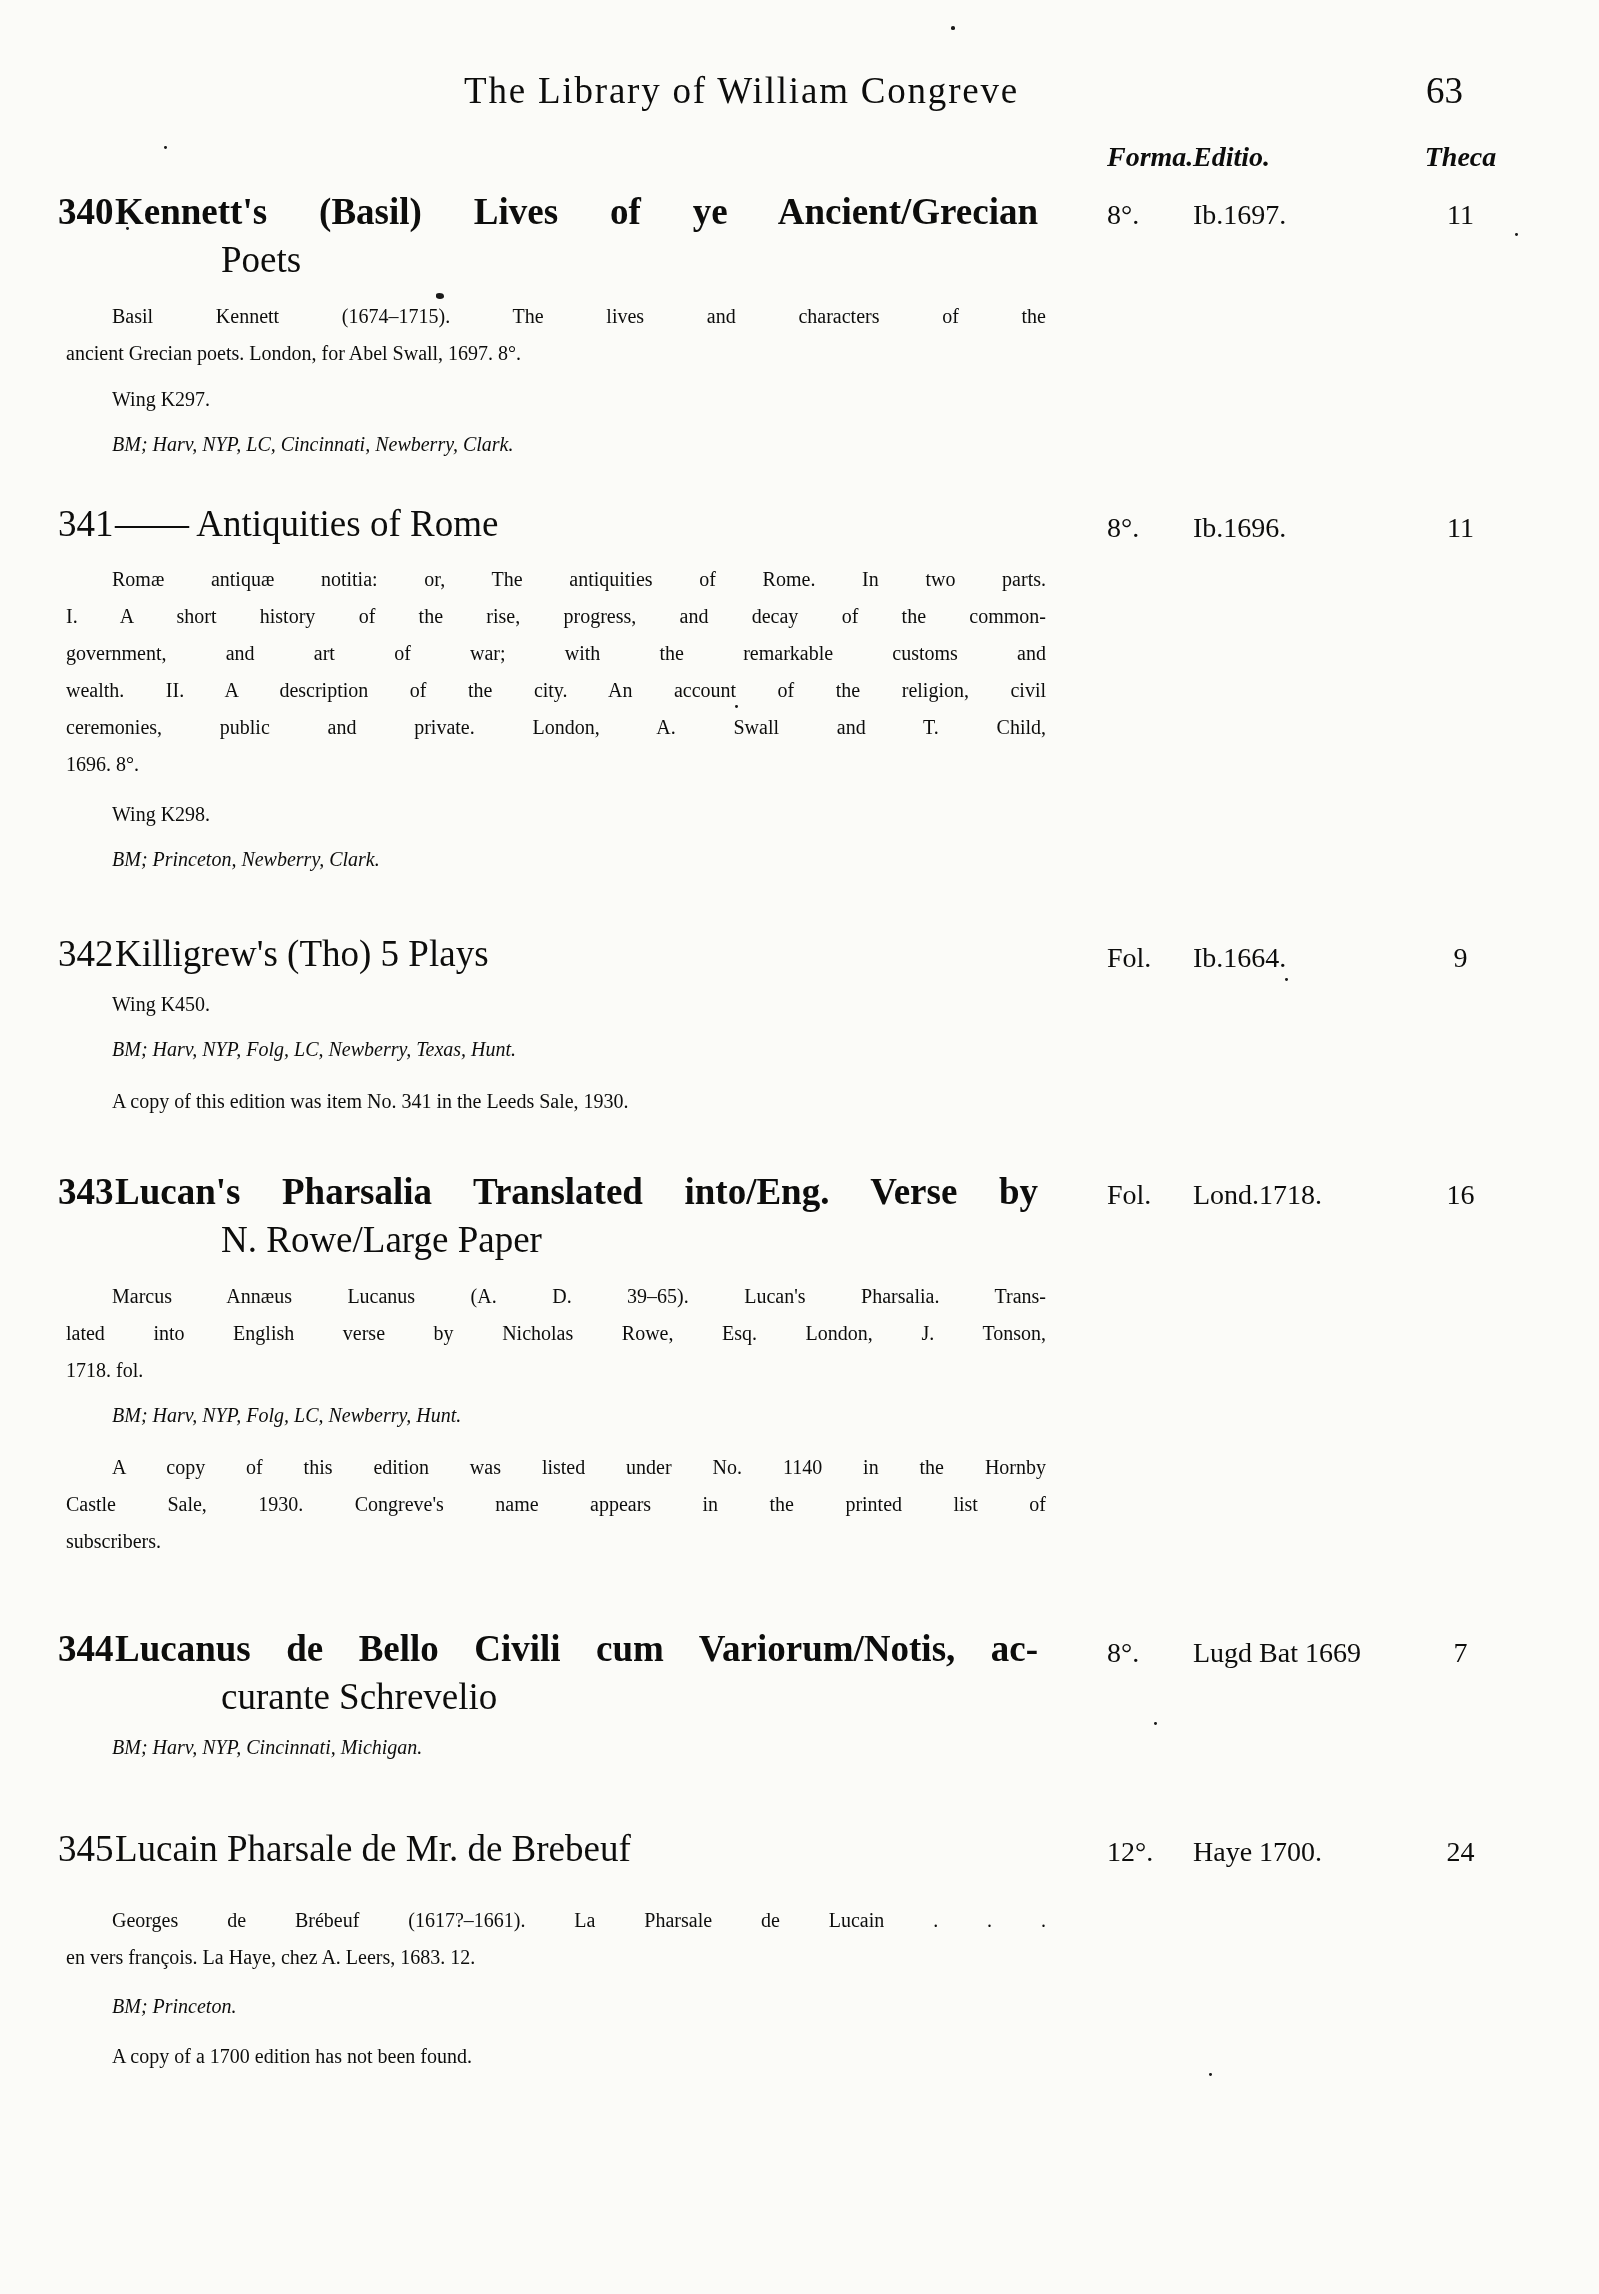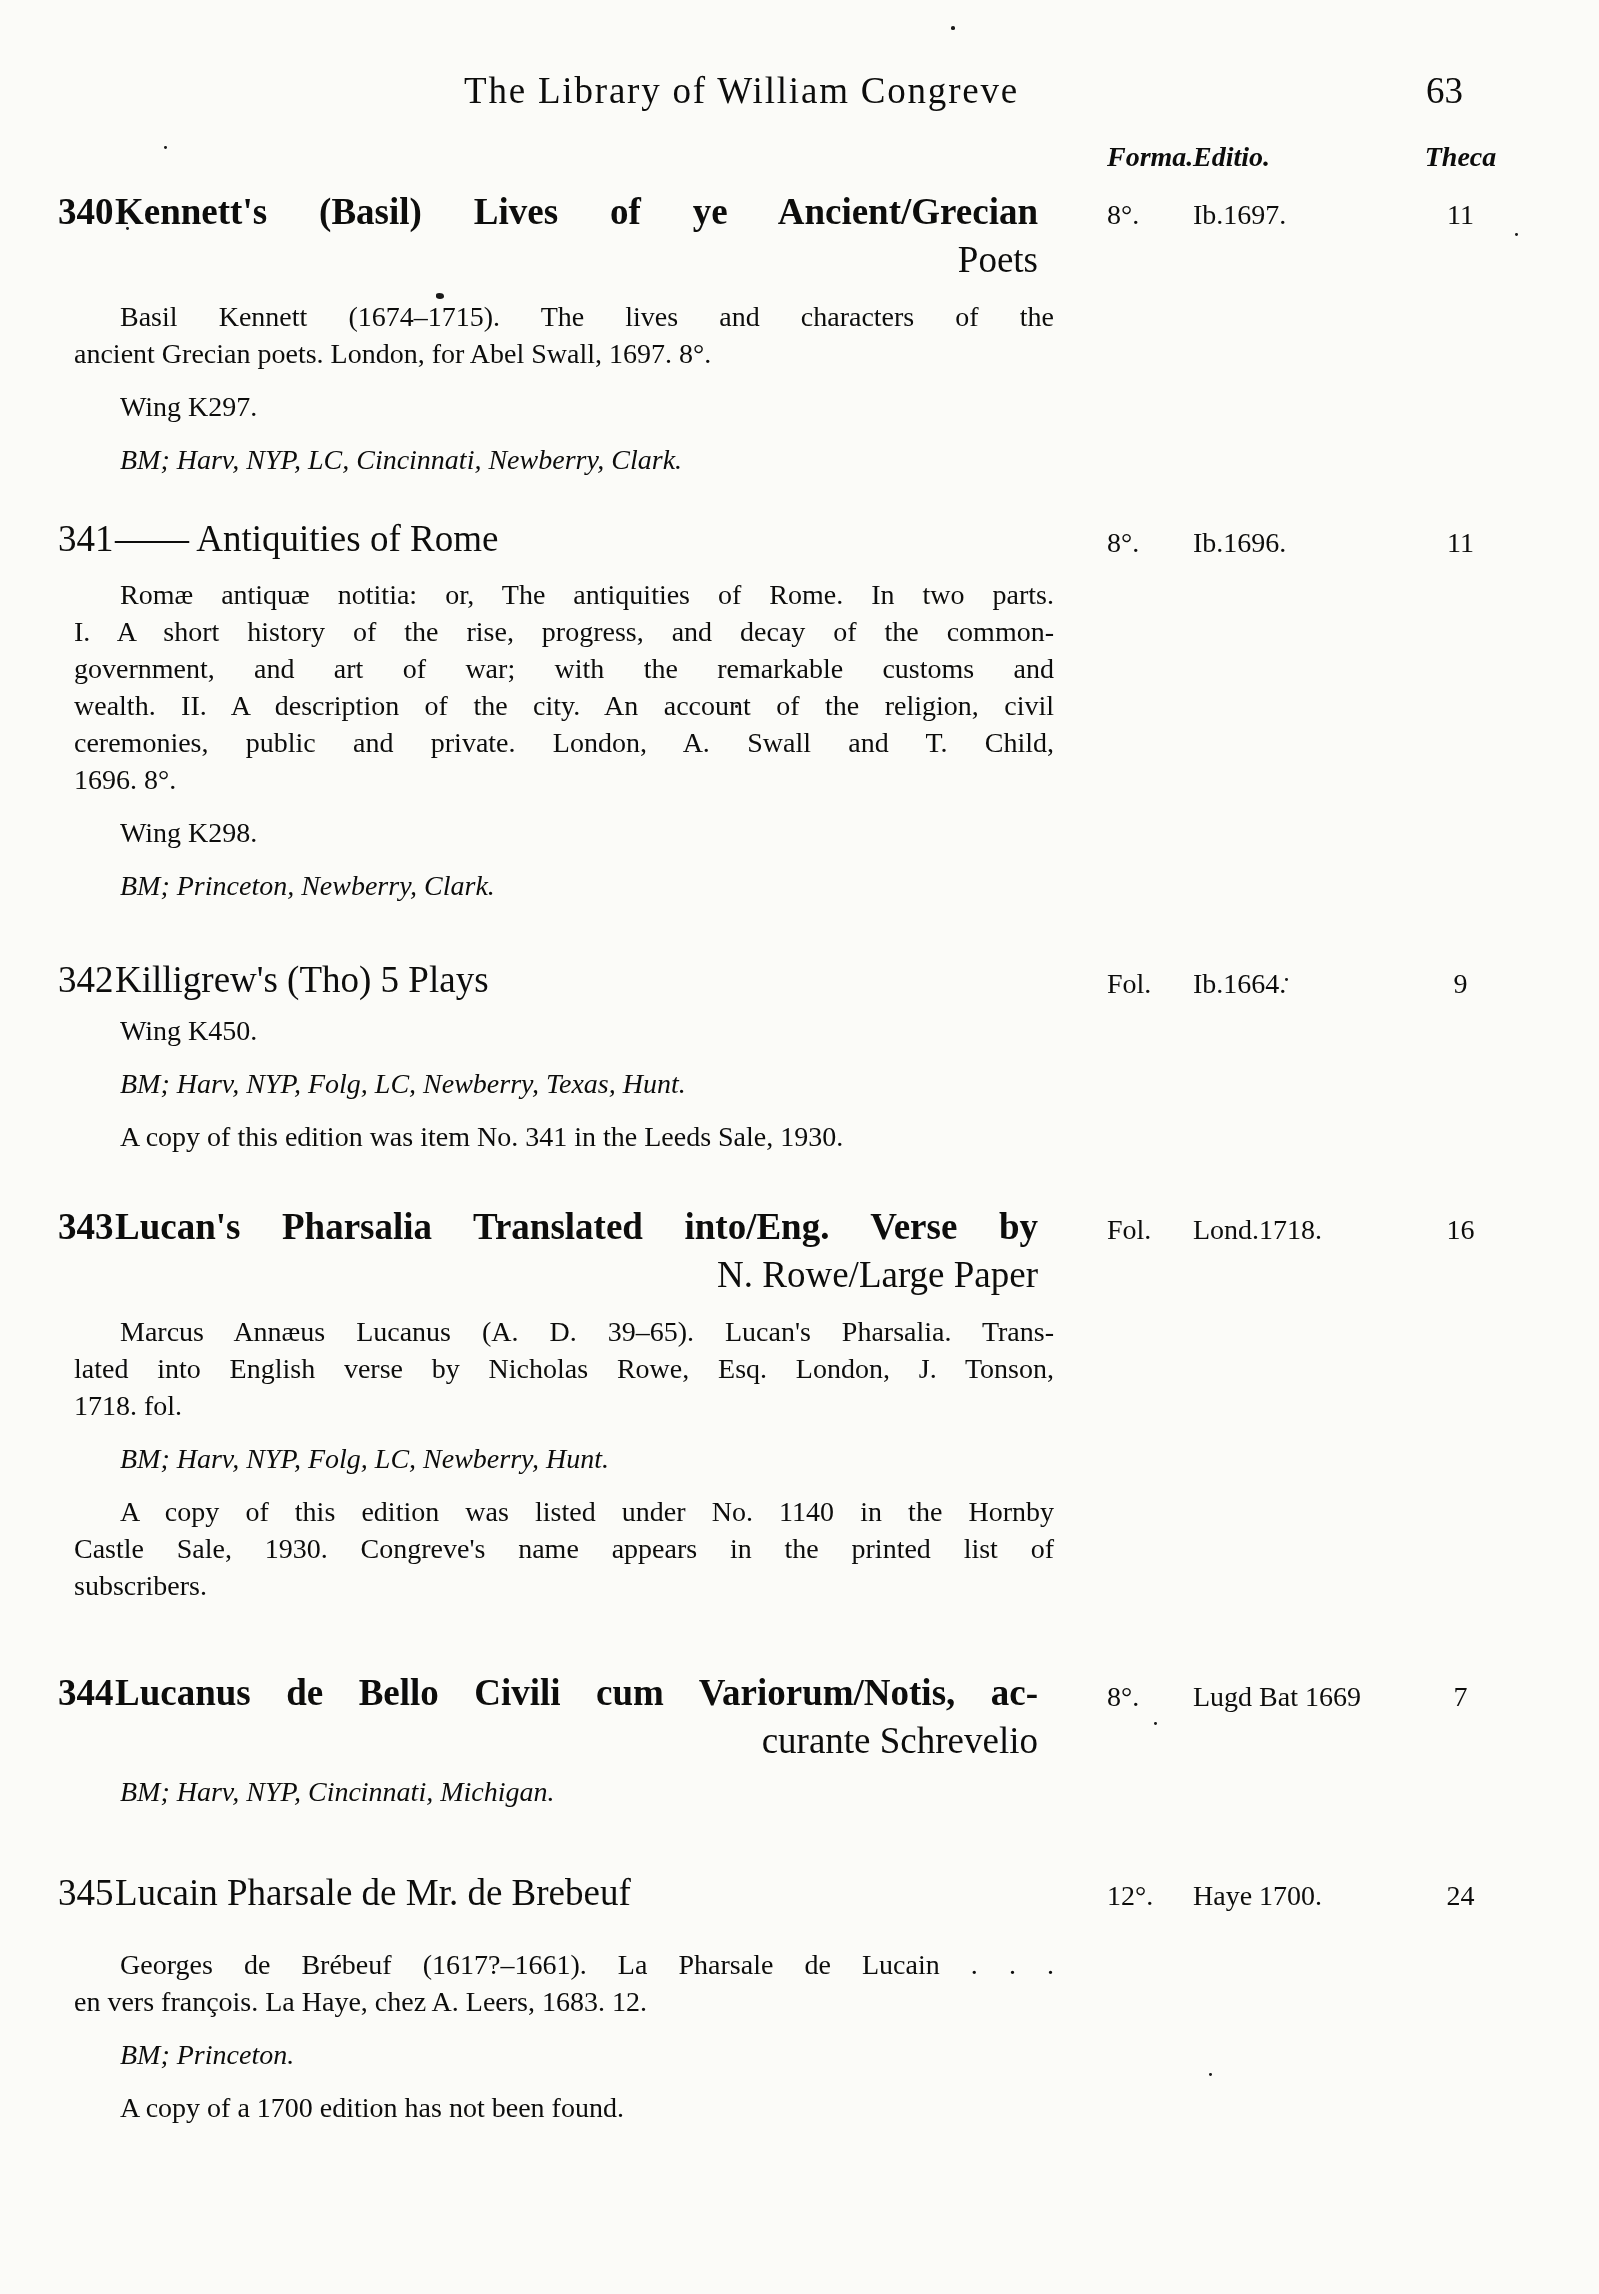--- a/index.html
+++ b/index.html
@@ -24,26 +24,26 @@
   .col-forma  { position: absolute; left: 1049px; width: 102px; text-align: left; }
   .col-editio { position: absolute; left: 1135px; width: 222px; text-align: left; }
   .col-theca  { position: absolute; left: 1347px; width: 111px; text-align: center; }
   .col-headers { position: relative; height: 28px; margin-top: 26px; }
   .colhead { font-size: 28px; font-weight: bold; font-style: italic; top: 0; }
 
   
   .heading { position: relative; width: 980px; font-size: 37px; line-height: 48px; }
   .heading .num { display: inline-block; min-width: 57px; }
   .heading .hl1.fill { text-align: justify; text-align-last: justify; font-weight: bold; }
-  .heading .hl2 { display: block; margin-left: 163px; text-align: right; }
+  .heading .hl2 { display: block; margin-left: 163px; }
   .heading .hl2:empty { display: none; }
   .heading .val { font-size: 28px; line-height: 37px; top: 8.3px; }
 
   
-  .para { margin: 16px; width: 980px; font-size: 28px; line-height: 37px; }
+  .para { margin: 8px; width: 980px; font-size: 20px; line-height: 37px; }
   .para .ln { display: block; }
   .para .ln:first-child { text-indent: 46px; }
   .para .ln.j { text-align: justify; text-align-last: justify; }
   .holdings { font-style: italic; }
 
   
   .speck { position: absolute; background: #1a1a1a; border-radius: 50%; }
 </style>
 </head>
 <body>

